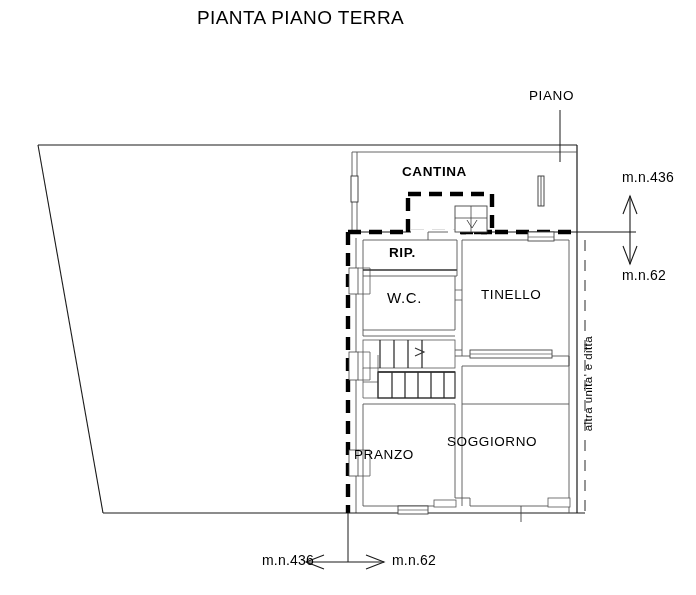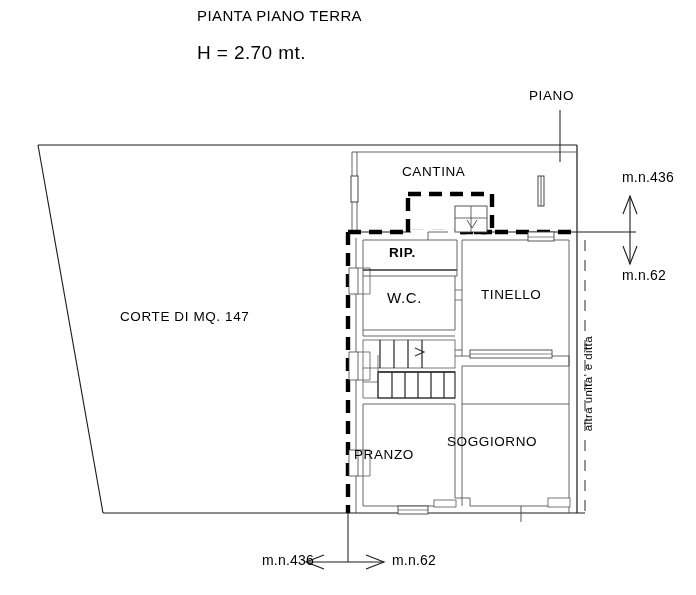--- a/index.html
+++ b/index.html
@@ -22,40 +22,41 @@
   .txt {
     position: absolute;
     white-space: nowrap;
     color: #000;
     font-family: "Liberation Sans", sans-serif;
     line-height: 1;
   }
   #title-main {
     left: 197px;
     top: 8px;
-    font-size: 15px;
+    font-size: 19px;
     letter-spacing: 0.4px;
   }
   #title-height {
     left: 197px;
     top: 43px;
     font-size: 19px;
     letter-spacing: 0.4px;
   }
   #label-corte-top {
     left: 529px;
     top: 89px;
     font-size: 13.5px;
     letter-spacing: 0.6px;
   }
   #label-cantina {
     left: 402px;
     top: 165px;
     font-size: 13.5px;
     letter-spacing: 0.6px;
+    font-weight: bold;
   }
   #label-rip {
     left: 389px;
     top: 246px;
     font-size: 13.5px;
     letter-spacing: 0.6px;
     font-weight: bold;
   }
   #label-wc {
     left: 387px;
@@ -303,37 +304,35 @@
       <path d="M324,555 L306,562 L324,569"></path>
       <path d="M366,555 L384,562 L366,569"></path>
 
       <line x1="348" y1="513" x2="348" y2="562" stroke="#1a1a1a" stroke-width="1"></line>
     </g>
 
   </svg>
 
   <div class="txt" id="title-main">PIANTA PIANO TERRA</div>
 
-  <div class="txt" id="title-height">H = 2.70 mt.</div>
 
   <div class="txt" id="label-corte-top">PIANO</div>
 
   <div class="txt" id="label-cantina">CANTINA</div>
 
   <div class="txt" id="label-rip">RIP.</div>
 
   <div class="txt" id="label-wc">W.C.</div>
 
   <div class="txt" id="label-tinello">TINELLO</div>
 
   <div class="txt" id="label-pranzo">PRANZO</div>
 
   <div class="txt" id="label-soggiorno">SOGGIORNO</div>
 
-  <div class="txt" id="label-corte-mq">CORTE DI MQ. 147</div>
 
   <div class="txt" id="label-altra-unita">altra unita' e ditta</div>
 
   <div class="txt dimtxt" id="dim-right-top">m.n.436</div>
 
   <div class="txt dimtxt" id="dim-right-bot">m.n.62</div>
 
   <div class="txt dimtxt" id="dim-bottom-left">m.n.436</div>
 
   <div class="txt dimtxt" id="dim-bottom-right">m.n.62</div>

